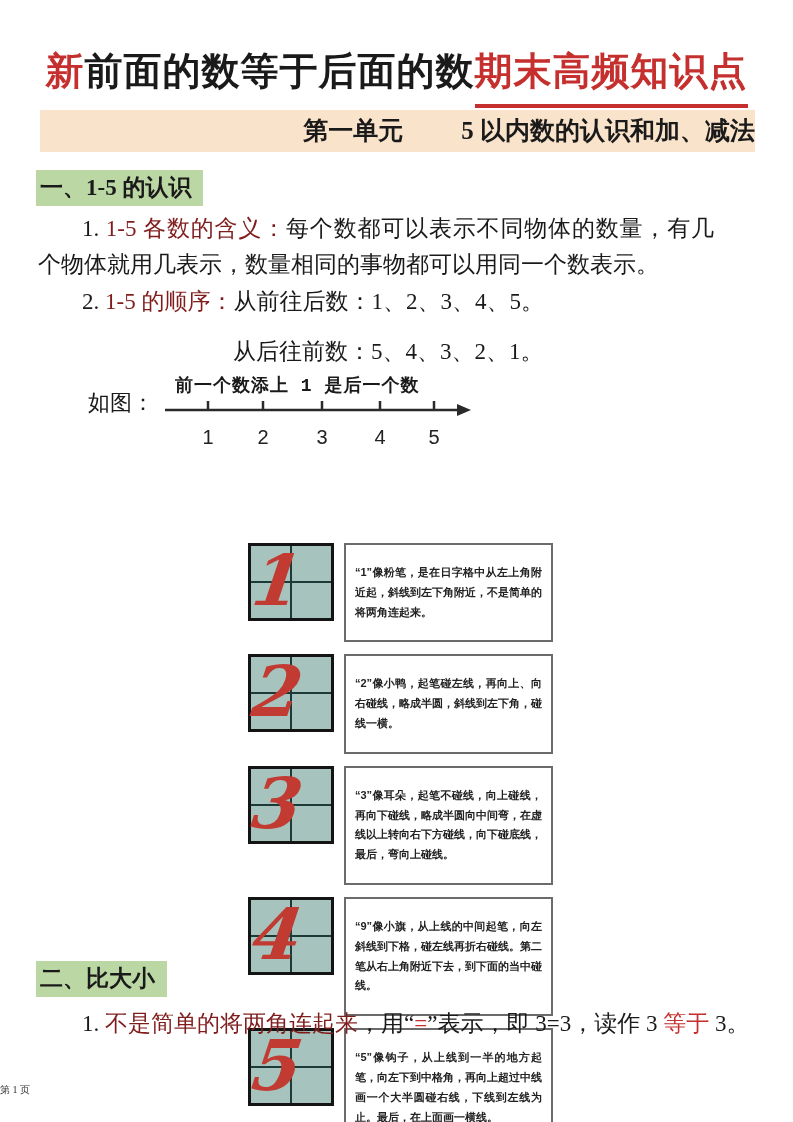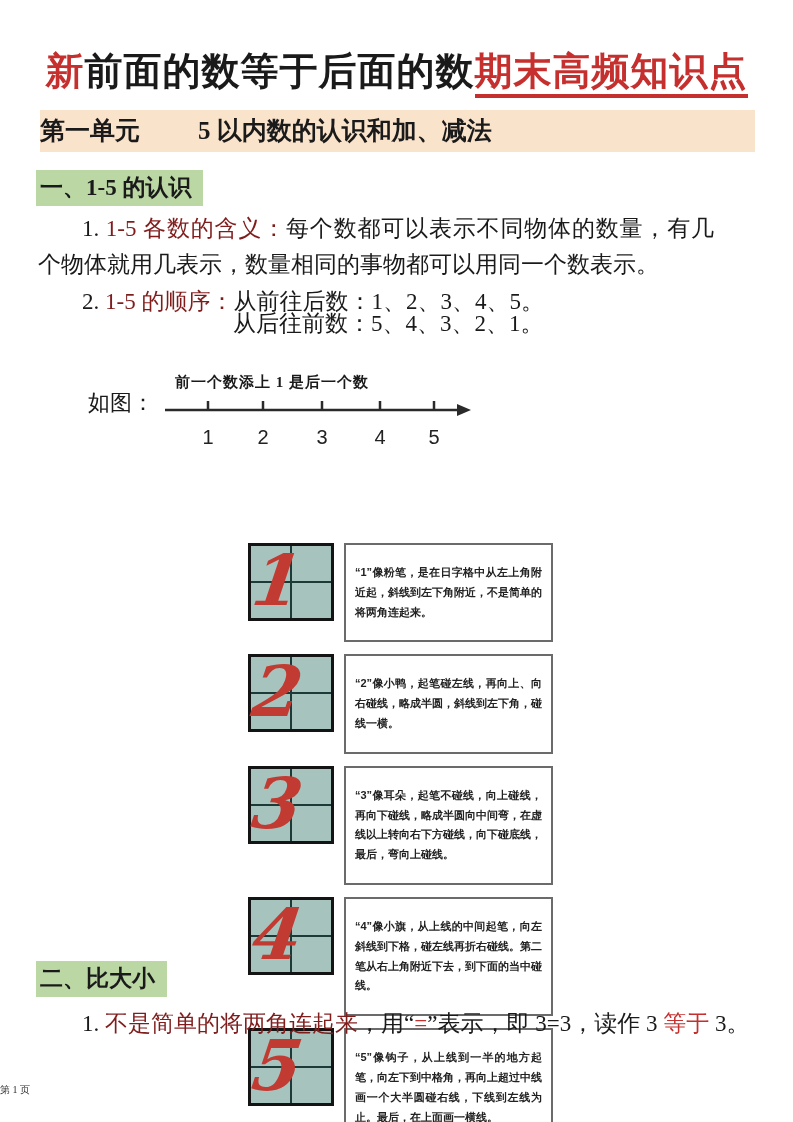--- a/index.html
+++ b/index.html
@@ -3,49 +3,49 @@
 <meta charset="utf-8">
 <style>
   html,body{margin:0;padding:0;background:#ffffff;}
   .page{position:relative;width:793px;height:1122px;background:#ffffff;overflow:hidden;
         font-family:"Liberation Serif","DejaVu Serif",serif;color:#1a1a1a;}
 
   
   .title{position:absolute;top:46px;left:0;width:100%;text-align:center;
          font-size:38px;font-weight:700;letter-spacing:1px;white-space:nowrap;}
   .title .red{color:#c5302f;}
-  .title .underlined{border-bottom:4px solid #c5302f;padding-bottom:2px;}
+  .title .underlined{border-bottom:4px solid #c5302f;padding-bottom:12px;}
 
   
   .banner{position:absolute;top:110px;left:40px;right:38px;height:42px;
-          background:#fae3cb;text-align:left;line-height:42px;
+          background:#fae3cb;text-align:right;line-height:42px;
           font-size:25px;font-weight:700;}
   .banner .unit{margin-right:58px;}
 
   
   .sec-head{position:absolute;left:36px;display:inline-block;background:#bad7a4;
             font-size:23px;font-weight:700;padding:4px 12px 4px 4px;line-height:1.2;}
   .sec1-head{top:170px;}
   .sec2-head{top:961px;}
 
   
   .para{position:absolute;left:38px;width:676px;font-size:23px;line-height:36px;
         text-indent:44px;text-align:justify;}
   .p1{top:211px;}
   .p2{top:284px;}
-  .p2b{position:absolute;left:233px;top:306px;font-size:23px;line-height:36px;}
+  .p2b{position:absolute;left:233px;top:334px;font-size:23px;line-height:36px;}
   .p3{top:467px;}
   .p4{top:1006px;width:730px;}
   .blue{color:#7f1d1d;}
   .redtxt{color:#c5302f;}
 
   
   .fig-label{position:absolute;left:88px;top:388px;font-size:22px;}
-  .fig-caption{position:absolute;left:175px;top:373px;font-size:15px;font-weight:700;
-               font-family:Liberation Serif, serif;letter-spacing:1px;}
+  .fig-caption{position:absolute;left:175px;top:373px;font-size:18px;font-weight:700;
+               font-family:Liberation Mono, monospace;letter-spacing:1px;}
   .numline{position:absolute;left:163px;top:395px;}
   .numrow{position:absolute;left:163px;top:426px;width:302px;height:26px;
           font-family:"Liberation Sans","DejaVu Sans",sans-serif;font-size:20px;color:#222;}
   .numrow span{position:absolute;transform:translateX(-50%);}
 
   
   .wtable{position:absolute;left:248px;top:543px;}
   .wrow{display:flex;align-items:flex-start;margin-bottom:12px;}
   .tian{position:relative;width:80px;height:72px;background:#a7c3bd;
         border:3px solid #141414;flex:0 0 auto;}
@@ -129,21 +129,21 @@
       <div class="tian">
         <span class="digit">3</span>
       </div>
       <div class="descbox">“3”像耳朵，起笔不碰线，向上碰线，再向下碰线，略成半圆向中间弯，在虚线以上转向右下方碰线，向下碰底线，最后，弯向上碰线。</div>
     </div>
 
     <div class="wrow">
       <div class="tian">
         <span class="digit">4</span>
       </div>
-      <div class="descbox">“4”像小旗，从上线的中间起笔，向左斜线到下格，碰左线再折右碰线。第二笔从右上角附近下去，到下面的当中碰线。</div>
+      <div class="descbox">“9”像小旗，从上线的中间起笔，向左斜线到下格，碰左线再折右碰线。第二笔从右上角附近下去，到下面的当中碰线。</div>
     </div>
 
     <div class="wrow">
       <div class="tian">
         <span class="digit">5</span>
       </div>
       <div class="descbox">“5”像钩子，从上线到一半的地方起笔，向左下到中格角，再向上超过中线画一个大半圆碰右线，下线到左线为止。最后，在上面画一横线。</div>
     </div>
 
   </div>

